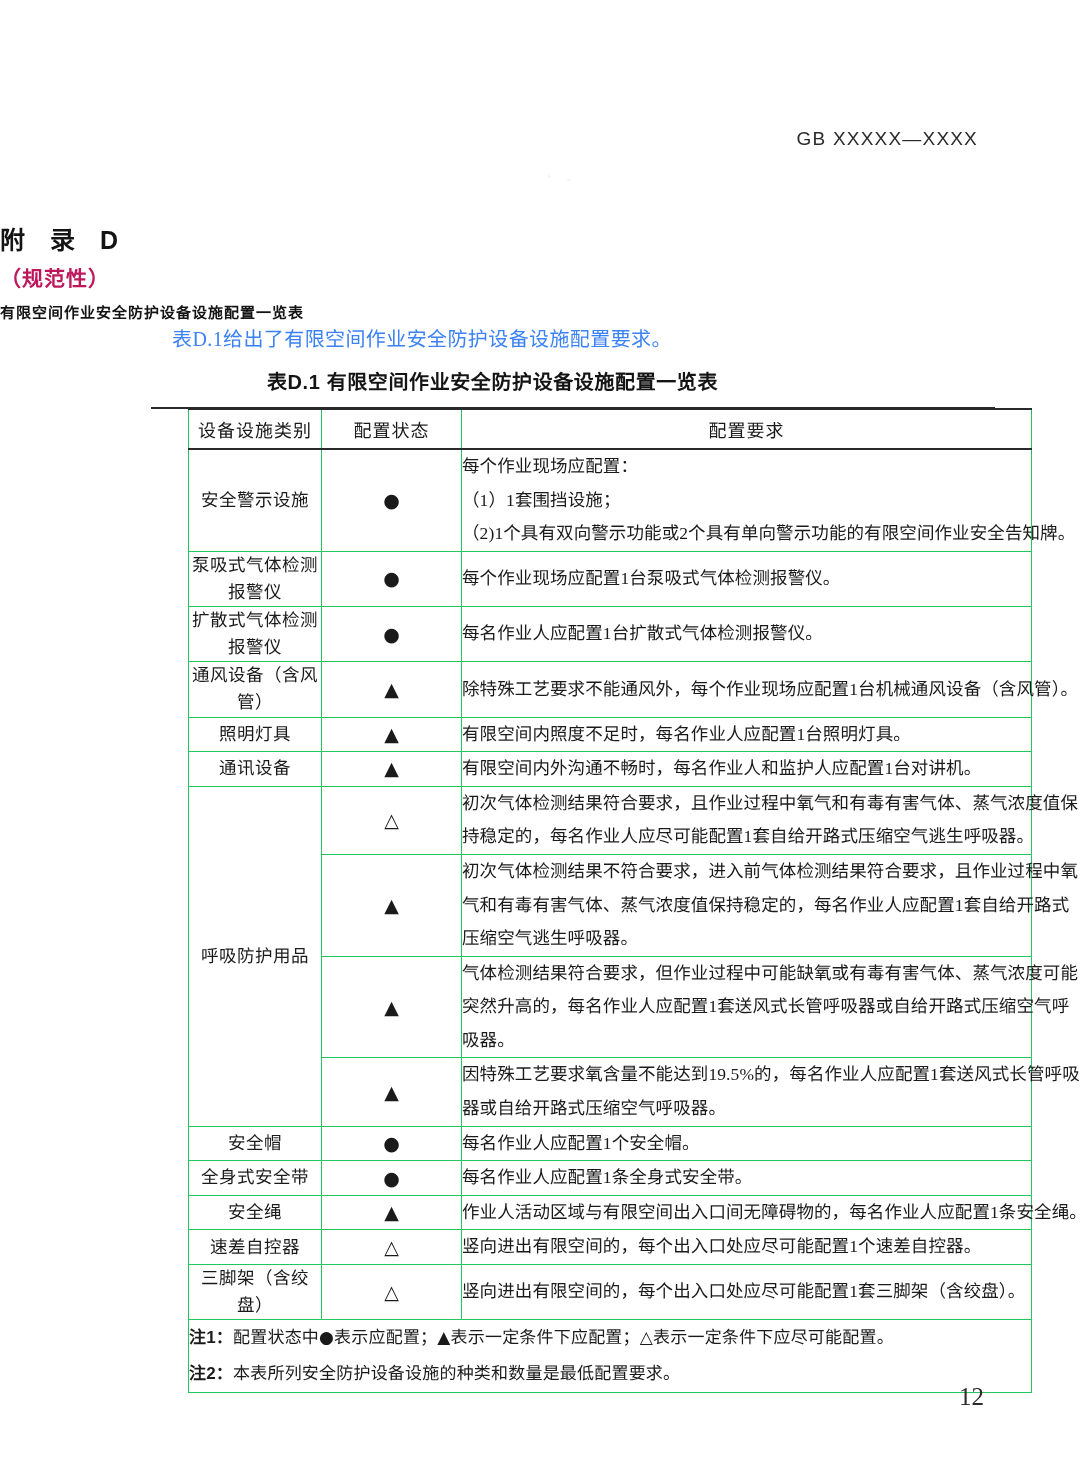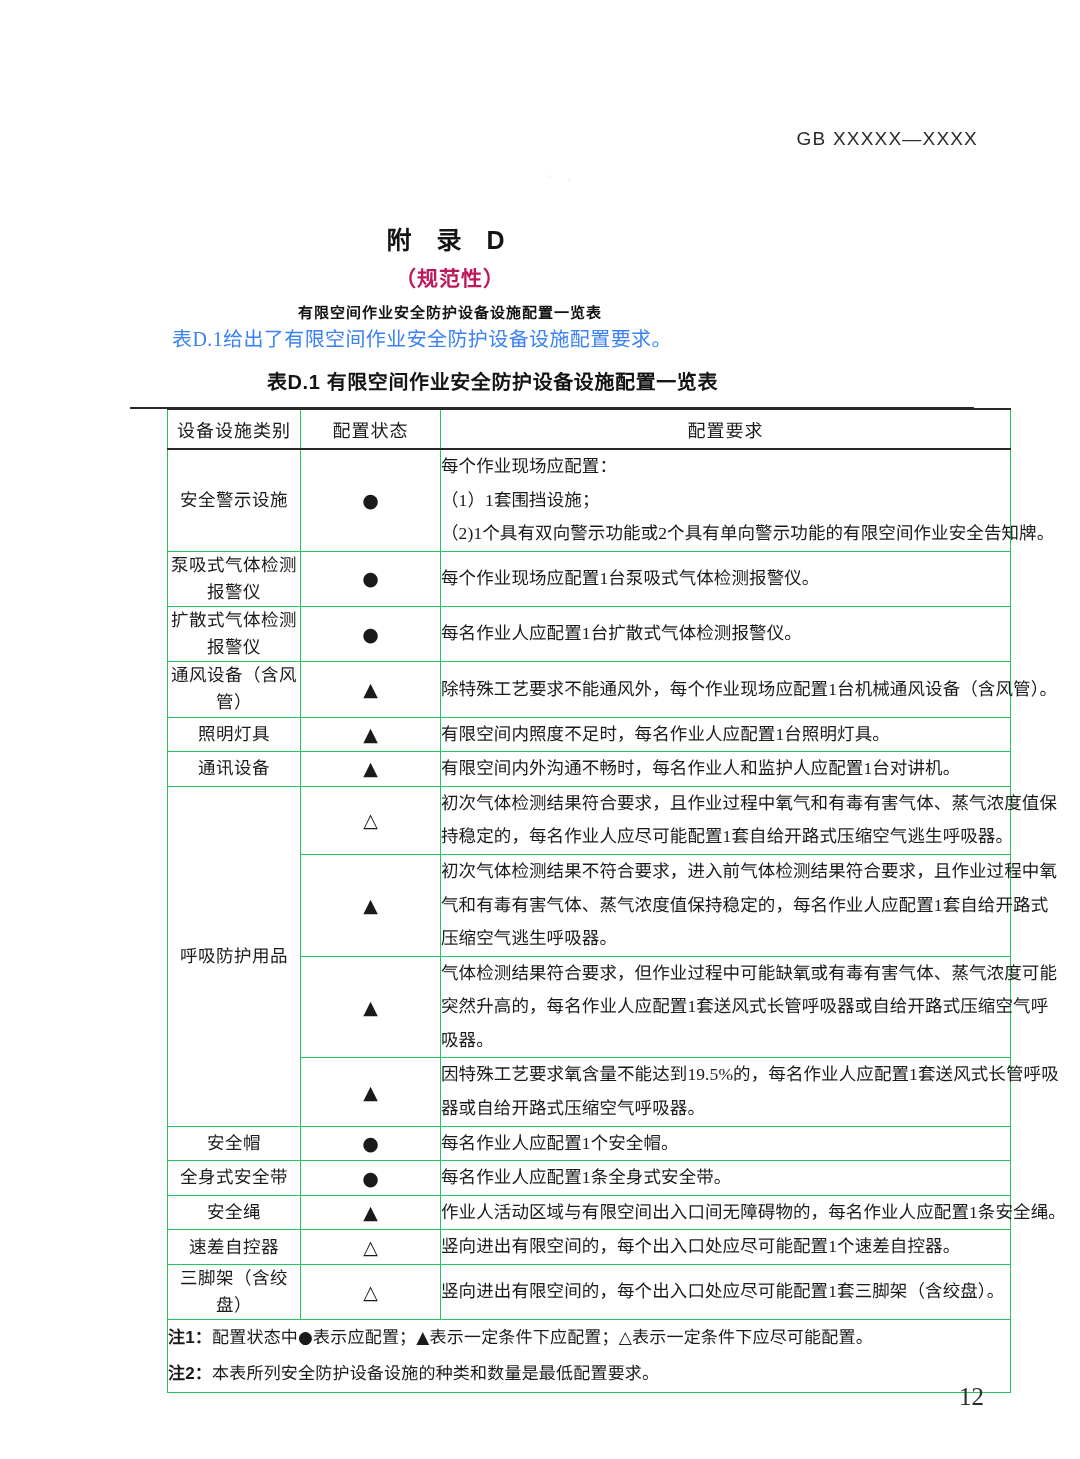--- a/index.html
+++ b/index.html
@@ -47,21 +47,21 @@
       radial-gradient(circle at 20% 40%, #666 0 1.2px, transparent 1.6px),
       radial-gradient(circle at 62% 62%, #777 0 1.1px, transparent 1.5px);
   }
 
   
   .annex-block {
     position: absolute;
     top: 222px;
     left: 0;
     width: 900px;
-    text-align: center;
+    text-align: left;
   }
   .annex-label {
     font-family: "Liberation Sans", "DejaVu Sans", sans-serif;
     font-size: 25px;
     font-weight: 700;
     letter-spacing: 9px;
     line-height: 1.5;
     color: #141414;
   }
   .annex-kind {
@@ -100,21 +100,21 @@
     font-size: 20px;
     font-weight: 700;
     letter-spacing: 0.6px;
     color: #141414;
   }
 
   
   .tbl-wrap {
     position: absolute;
     top: 408px;
-    left: 131px;
+    left: 152px;
     width: 843px;
     padding-left: 36px;
   }
   table.cfg {
     border-collapse: collapse;
     width: 843px;
     table-layout: fixed;
     font-size: 17px;
   }
   table.cfg col.c-cat    { width: 133px; }

